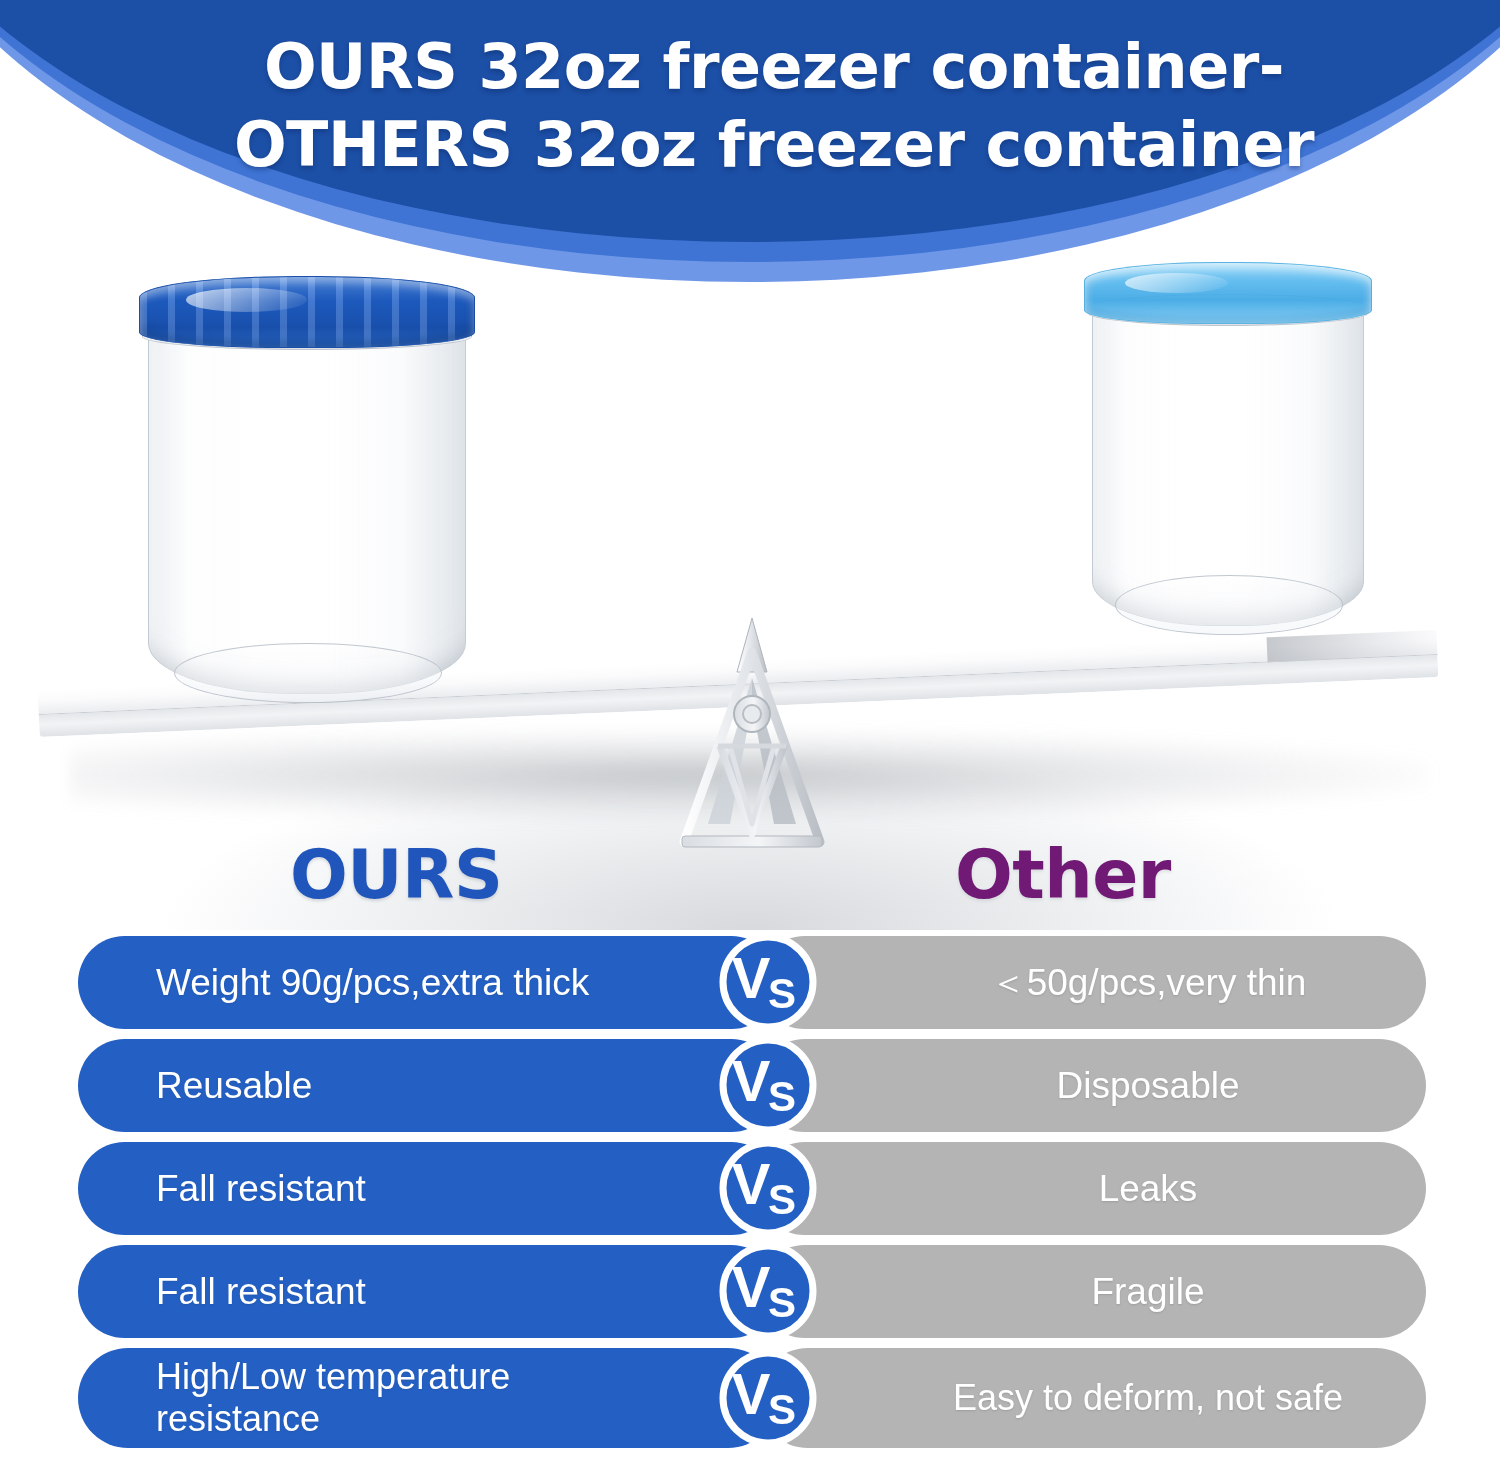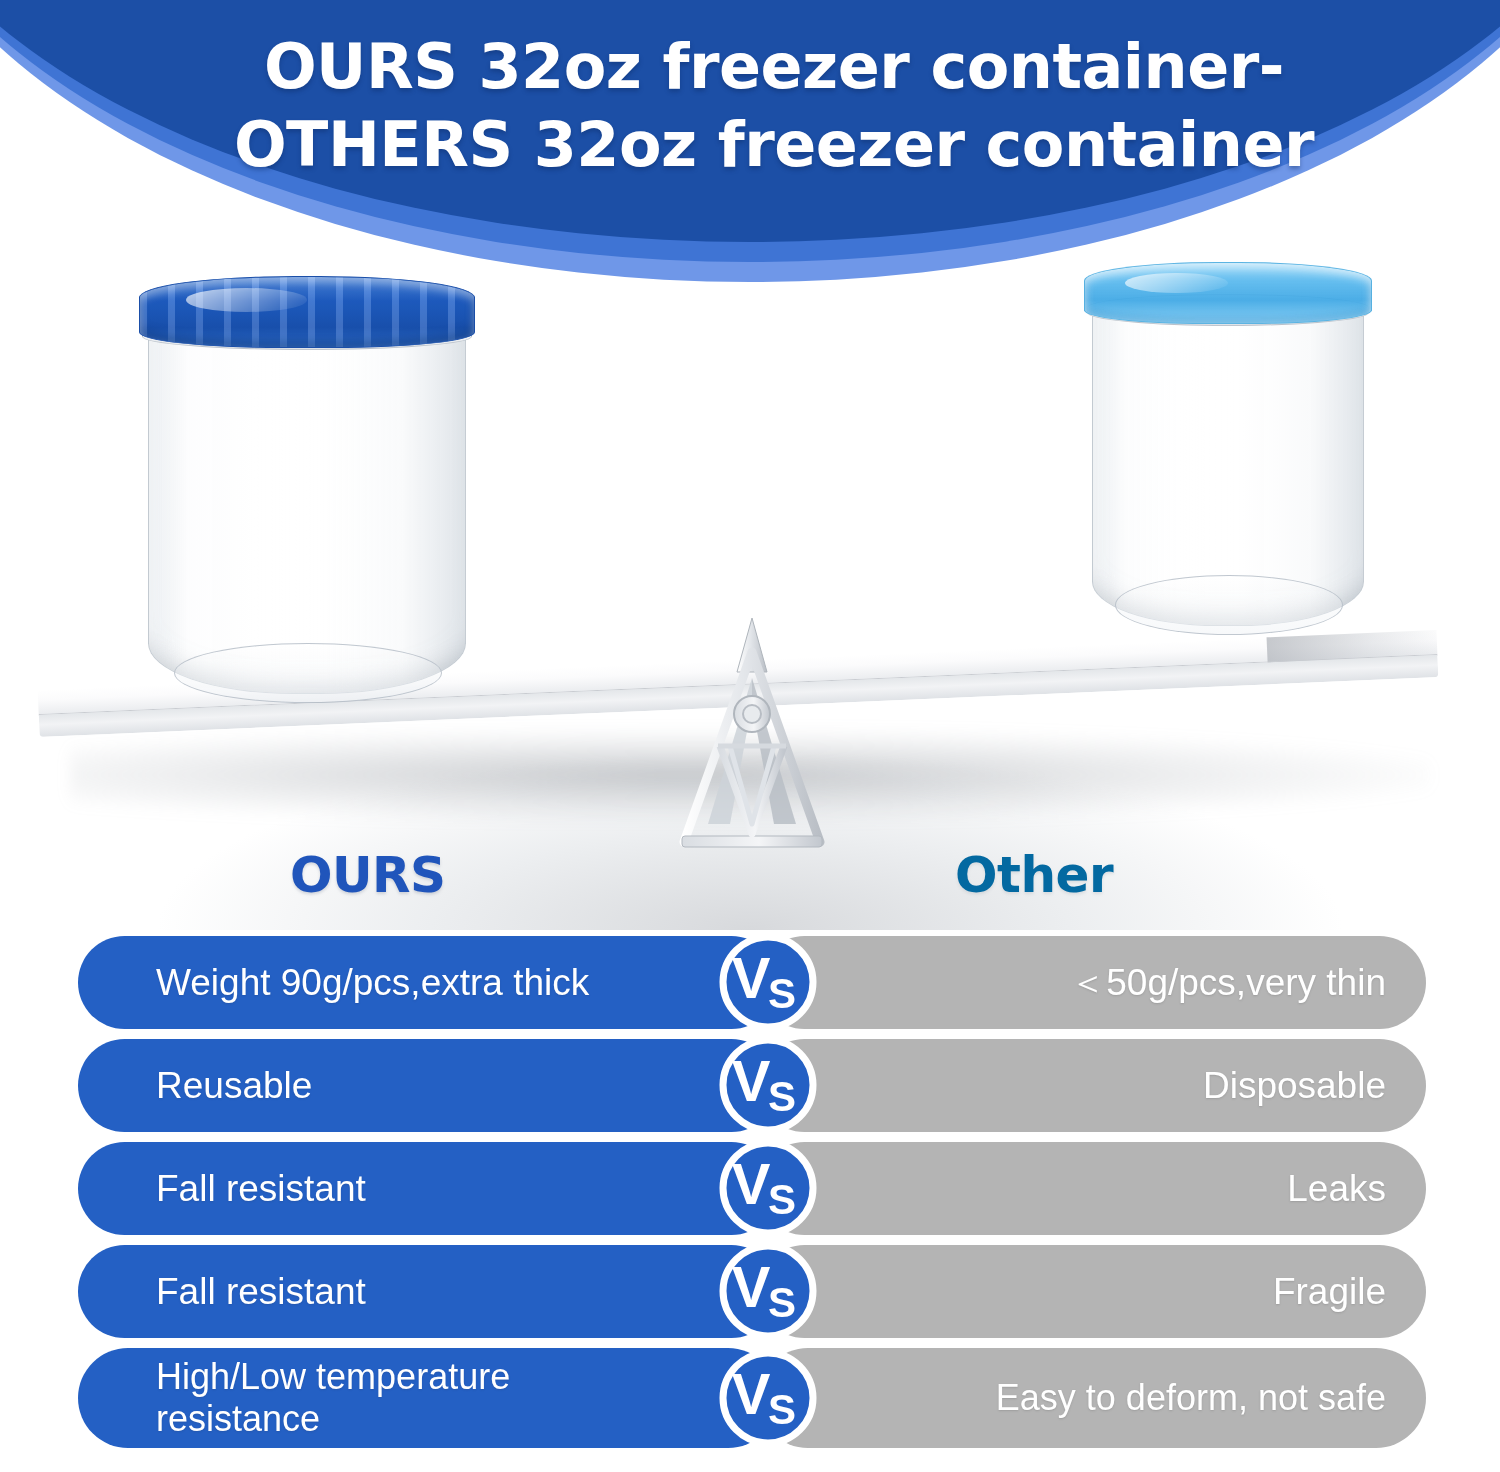--- a/index.html
+++ b/index.html
@@ -249,34 +249,34 @@
     top: 836px;
     left: 0;
     width: 1500px;
     height: 92px;
     z-index: 6;
   }
   .col-head {
     position: absolute;
     font-family: "DejaVu Sans", sans-serif;
     font-weight: bold;
-    font-size: 50px;
+    font-size: 68px;
     line-height: 62px;
     letter-spacing: -0.5px;
   }
   #head-ours {
     left: 290px;
     top: 8px;
     color: #2055bb;
     text-shadow: 0 2px 3px rgba(140,150,165,0.35);
   }
   #head-other {
     left: 955px;
     top: 8px;
-    color: #0369a1;
+    color: #701a75;
     text-shadow: 0 2px 3px rgba(170,175,182,0.30);
   }
 
   
   .rows {
     position: absolute;
     top: 936px;
     left: 0;
     width: 1500px;
     z-index: 7;
@@ -302,21 +302,21 @@
     padding-left: 78px;
     padding-right: 118px;
     justify-content: flex-start;
   }
   .pill-other {
     left: 758px;
     width: 668px;
     background: #b4b4b4;
     padding-left: 152px;
     padding-right: 40px;
-    justify-content: flex-end;
+    justify-content: center;
   }
   .pill-text {
     color: #ffffff;
     font-family: "Liberation Sans", sans-serif;
     font-weight: normal;
     font-size: 37px;
     line-height: 44px;
     text-shadow: 0 1px 2px rgba(40,60,100,0.22);
   }
   .pill-other .pill-text {

